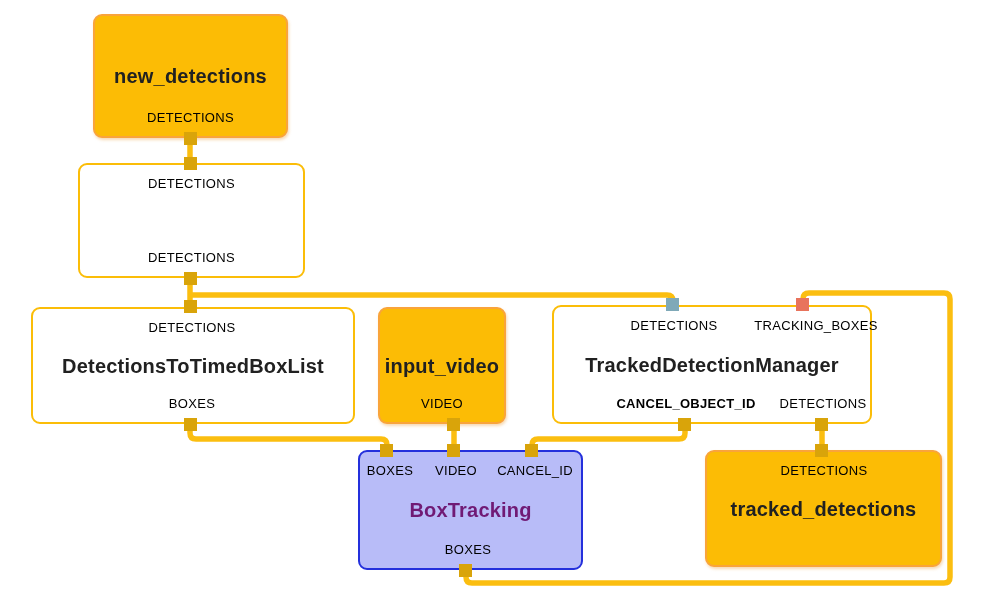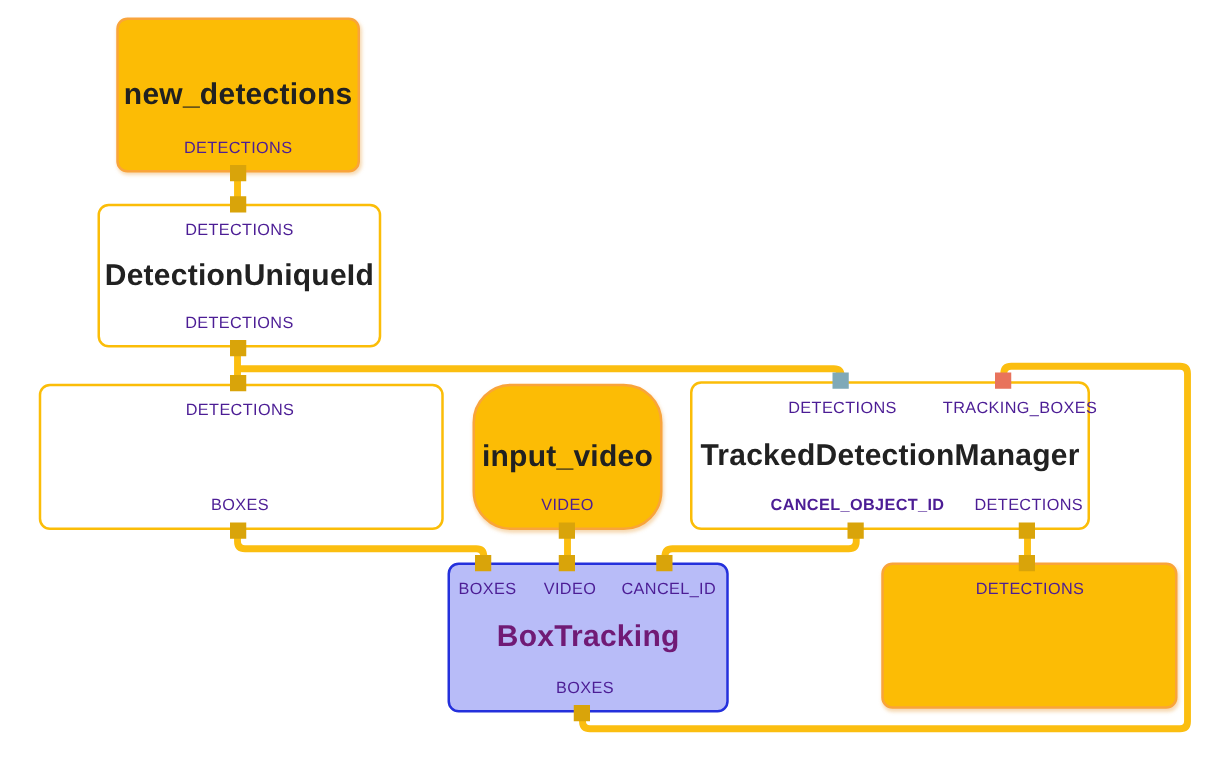--- a/index.html
+++ b/index.html
@@ -11,39 +11,39 @@
   .wire{fill:none;stroke:var(--wire,#FBBE10);stroke-width:5.5;}
 
   .node{position:absolute;z-index:2;border-radius:9px;box-sizing:border-box;}
   .node.process{background:#ffffff;border:2px solid var(--process-border,#FBBD08);}
   .node.orange{background:var(--orange-fill,#FCBC05);border:2px solid var(--orange-border,#F9A43B);
                box-shadow:1px 2px 3px rgba(230,150,40,.35);}
   .node.tracker{background:var(--tracker-fill,#B8BCF8);border:2.5px solid var(--tracker-border,#2430DC);}
 
   .node-title{
     position:absolute;left:50%;top:50%;transform:translate(-50%,-50%);
-    font-size:24px;font-weight:bold;color:#212121;white-space:nowrap;letter-spacing:.2px;
+    font-size:20px;font-weight:bold;color:#212121;white-space:nowrap;letter-spacing:.2px;
   }
   .tracker .node-title{color:#701a75;}
   .port-label{
-    position:absolute;font-size:13px;color:#4c1d95;white-space:nowrap;letter-spacing:.3px;
+    position:absolute;font-size:13px;color:#000000;white-space:nowrap;letter-spacing:.3px;
     transform:translateX(-50%);
   }
   .port-label.toprow{top:11px;}
   .port-label.botrow{bottom:11px;}
 
   .stub{position:absolute;width:13px;height:13px;z-index:3;background:var(--port-stub,#D9A40A);}
   .stub.teal{background:var(--port-stub-teal,#7FA9B8);}
   .stub.red{background:var(--port-stub-red,#E8735C);}
 
   
   #node-new-detections{left:93px;top:14px;width:195px;height:124px;}
   #node-detection-unique-id{left:78px;top:163px;width:227px;height:115px;}
   #node-detections-to-timed-box-list{left:31px;top:307px;width:324px;height:117px;}
-  #node-input-video{left:378px;top:307px;width:152px;height:117px;border-radius:31px;}
+  #node-input-video{left:378px;top:307px;width:128px;height:117px;}
   #node-tracked-detection-manager{left:552px;top:305px;width:320px;height:119px;}
   #node-box-tracking{left:358px;top:450px;width:225px;height:120px;}
   #node-tracked-detections{left:705px;top:450px;width:237px;height:117px;}
 </style>
 </head>
 <body style="background: rgb(255, 255, 255);">
 
 <div class="canvas">
 
   <svg class="wires" width="985" height="610">
@@ -57,26 +57,26 @@
     <path class="wire" d="M466 568 V577 Q466 583 472 583 H944 Q950 583 950 577 V299 Q950 293 944 293 H809 Q803 293 803 299 V307"></path>
   </svg>
 
   <div class="node orange" id="node-new-detections">
     <div class="node-title">new_detections</div>
     <div class="port-label botrow" style="left:50%;">DETECTIONS</div>
   </div>
 
   <div class="node process" id="node-detection-unique-id">
     <div class="port-label toprow" style="left:50%;">DETECTIONS</div>
-    <div class="node-title">DetectionUniqueId</div>
     <div class="port-label botrow" style="left:50%;">DETECTIONS</div>
   </div>
 
   <div class="node process" id="node-detections-to-timed-box-list">
     <div class="port-label toprow" style="left:159px;">DETECTIONS</div>
+    <div class="node-title">DetectionsToTimedBoxList</div>
     <div class="port-label botrow" style="left:159px;">BOXES</div>
   </div>
 
   <div class="node orange" id="node-input-video">
     <div class="node-title">input_video</div>
     <div class="port-label botrow" style="left:50%;">VIDEO</div>
   </div>
 
   <div class="node process" id="node-tracked-detection-manager">
     <div class="port-label toprow" style="left:120px;">DETECTIONS</div>
@@ -89,20 +89,21 @@
   <div class="node tracker" id="node-box-tracking">
     <div class="port-label toprow" style="left:30px;">BOXES</div>
     <div class="port-label toprow" style="left:96px;">VIDEO</div>
     <div class="port-label toprow" style="left:175px;">CANCEL_ID</div>
     <div class="node-title">BoxTracking</div>
     <div class="port-label botrow" style="left:108px;">BOXES</div>
   </div>
 
   <div class="node orange" id="node-tracked-detections">
     <div class="port-label toprow" style="left:117px;">DETECTIONS</div>
+    <div class="node-title">tracked_detections</div>
   </div>
 
   <div class="stub" style="left:184px;top:132px;"></div>
   <div class="stub" style="left:184px;top:157px;"></div>
   <div class="stub" style="left:184px;top:272px;"></div>
   <div class="stub" style="left:184px;top:300px;"></div>
   <div class="stub" style="left:184px;top:418px;"></div>
   <div class="stub" style="left:447px;top:418px;"></div>
   <div class="stub teal" style="left:666px;top:298px;"></div>
   <div class="stub red" style="left:796px;top:298px;"></div>

